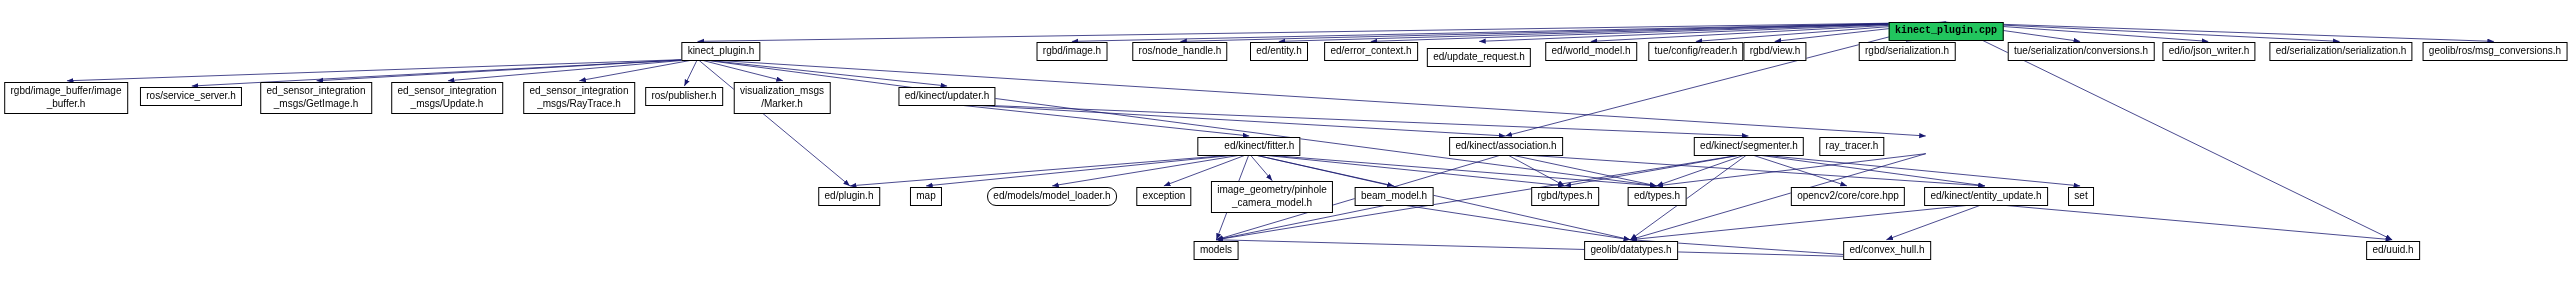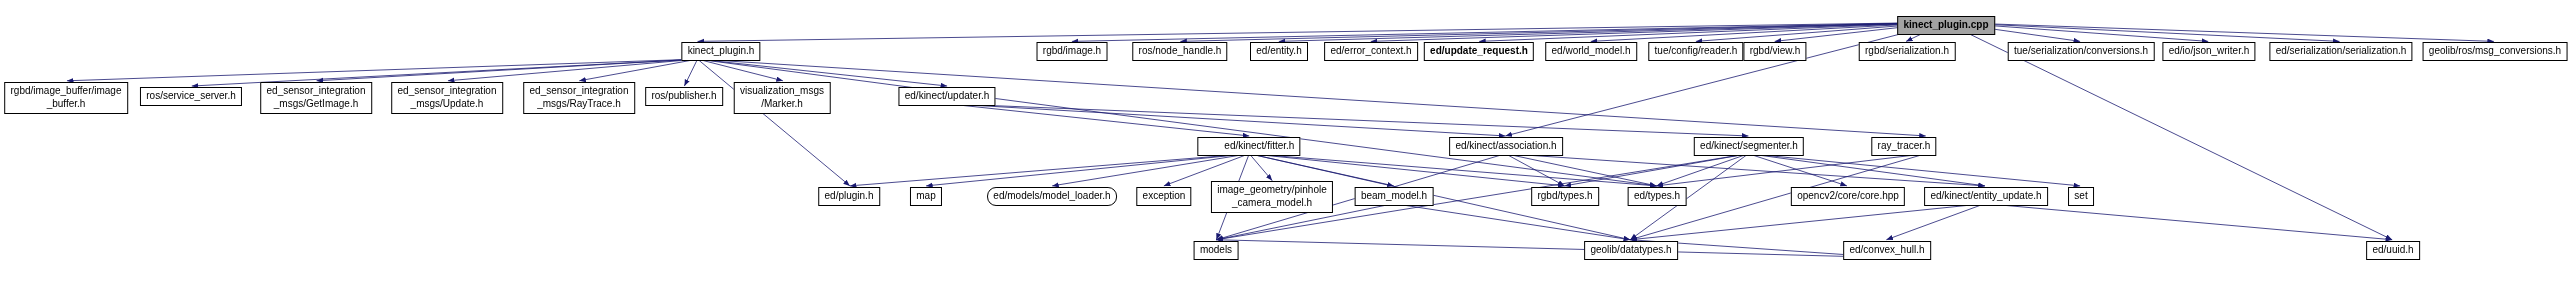--- a/index.html
+++ b/index.html
@@ -106,27 +106,27 @@
         <line x1="2930" y1="234" x2="2520" y2="283" marker-end="url(#arrow)" stroke="#191970"></line>
         <line x1="2930" y1="234" x2="2480" y2="365" marker-end="url(#arrow)" stroke="#191970"></line>
         <line x1="3020" y1="310" x2="2870" y2="365" marker-end="url(#arrow)" stroke="#191970"></line>
         <line x1="3020" y1="310" x2="3640" y2="365" marker-end="url(#arrow)" stroke="#191970"></line>
         <line x1="3020" y1="310" x2="2480" y2="365" marker-end="url(#arrow)" stroke="#191970"></line>
         <line x1="2870" y1="392" x2="2480" y2="365" marker-end="url(#arrow)" stroke="#191970"></line>
         <line x1="2870" y1="392" x2="1850" y2="365" marker-end="url(#arrow)" stroke="#191970"></line>
       </g>
   </svg>
   <div id="nodes">
-      <div class="node root" style="left: 1946px; top: 16px; background: #a3a3a3;">kinect_plugin.cpp</div>
+      <div class="node root" style="left: 1946px; top: 22px; background: #22c55e; font-family: Liberation Mono, monospace;">kinect_plugin.cpp</div>
       <div class="node" style="left: 721px; top: 42px;">kinect_plugin.h</div>
       <div class="node" style="left: 1072px; top: 42px;">rgbd/image.h</div>
       <div class="node" style="left: 1180px; top: 42px;">ros/node_handle.h</div>
       <div class="node" style="left: 1279px; top: 42px;">ed/entity.h</div>
       <div class="node" style="left: 1371px; top: 42px;">ed/error_context.h</div>
-      <div class="node" style="left: 1479px; top: 42px; font-weight: bold;">ed/update_request.h</div>
+      <div class="node" style="left: 1479px; top: 48px;">ed/update_request.h</div>
       <div class="node" style="left: 1591px; top: 42px;">ed/world_model.h</div>
       <div class="node" style="left: 1696px; top: 42px;">tue/config/reader.h</div>
       <div class="node" style="left: 1775px; top: 42px;">rgbd/view.h</div>
       <div class="node" style="left: 1907px; top: 42px;">rgbd/serialization.h</div>
       <div class="node" style="left: 2081px; top: 42px;">tue/serialization/conversions.h</div>
       <div class="node" style="left: 2209px; top: 42px;">ed/io/json_writer.h</div>
       <div class="node" style="left: 2341px; top: 42px;">ed/serialization/serialization.h</div>
       <div class="node" style="left: 2495px; top: 42px;">geolib/ros/msg_conversions.h</div>
       <div class="node" style="left: 66px; top: 82px;">rgbd/image_buffer/image
 _buffer.h</div>
@@ -137,21 +137,21 @@
 _msgs/Update.h</div>
       <div class="node" style="left: 579px; top: 82px;">ed_sensor_integration
 _msgs/RayTrace.h</div>
       <div class="node" style="left: 684px; top: 87px;">ros/publisher.h</div>
       <div class="node" style="left: 782px; top: 82px;">visualization_msgs
 /Marker.h</div>
       <div class="node" style="left: 947px; top: 87px;">ed/kinect/updater.h</div>
       <div class="node" style="left: 1249px; top: 137px; padding-left: 26px;">ed/kinect/fitter.h</div>
       <div class="node" style="left: 1506px; top: 137px;">ed/kinect/association.h</div>
       <div class="node" style="left: 1749px; top: 137px;">ed/kinect/segmenter.h</div>
-      <div class="node" style="left: 1904px; top: 137px;">ray_tracer.h</div>
+      <div class="node" style="left: 1852px; top: 137px;">ray_tracer.h</div>
       <div class="node" style="left: 849px; top: 187px;">ed/plugin.h</div>
       <div class="node" style="left: 926px; top: 187px;">map</div>
       <div class="node" style="left: 1052px; top: 187px; border-radius: 9px;">ed/models/model_loader.h</div>
       <div class="node" style="left: 1164px; top: 187px;">exception</div>
       <div class="node" style="left: 1272px; top: 181px;">image_geometry/pinhole
 _camera_model.h</div>
       <div class="node" style="left: 1394px; top: 187px;">beam_model.h</div>
       <div class="node" style="left: 1565px; top: 187px;">rgbd/types.h</div>
       <div class="node" style="left: 1657px; top: 187px;">ed/types.h</div>
       <div class="node" style="left: 1848px; top: 187px;">opencv2/core/core.hpp</div>

